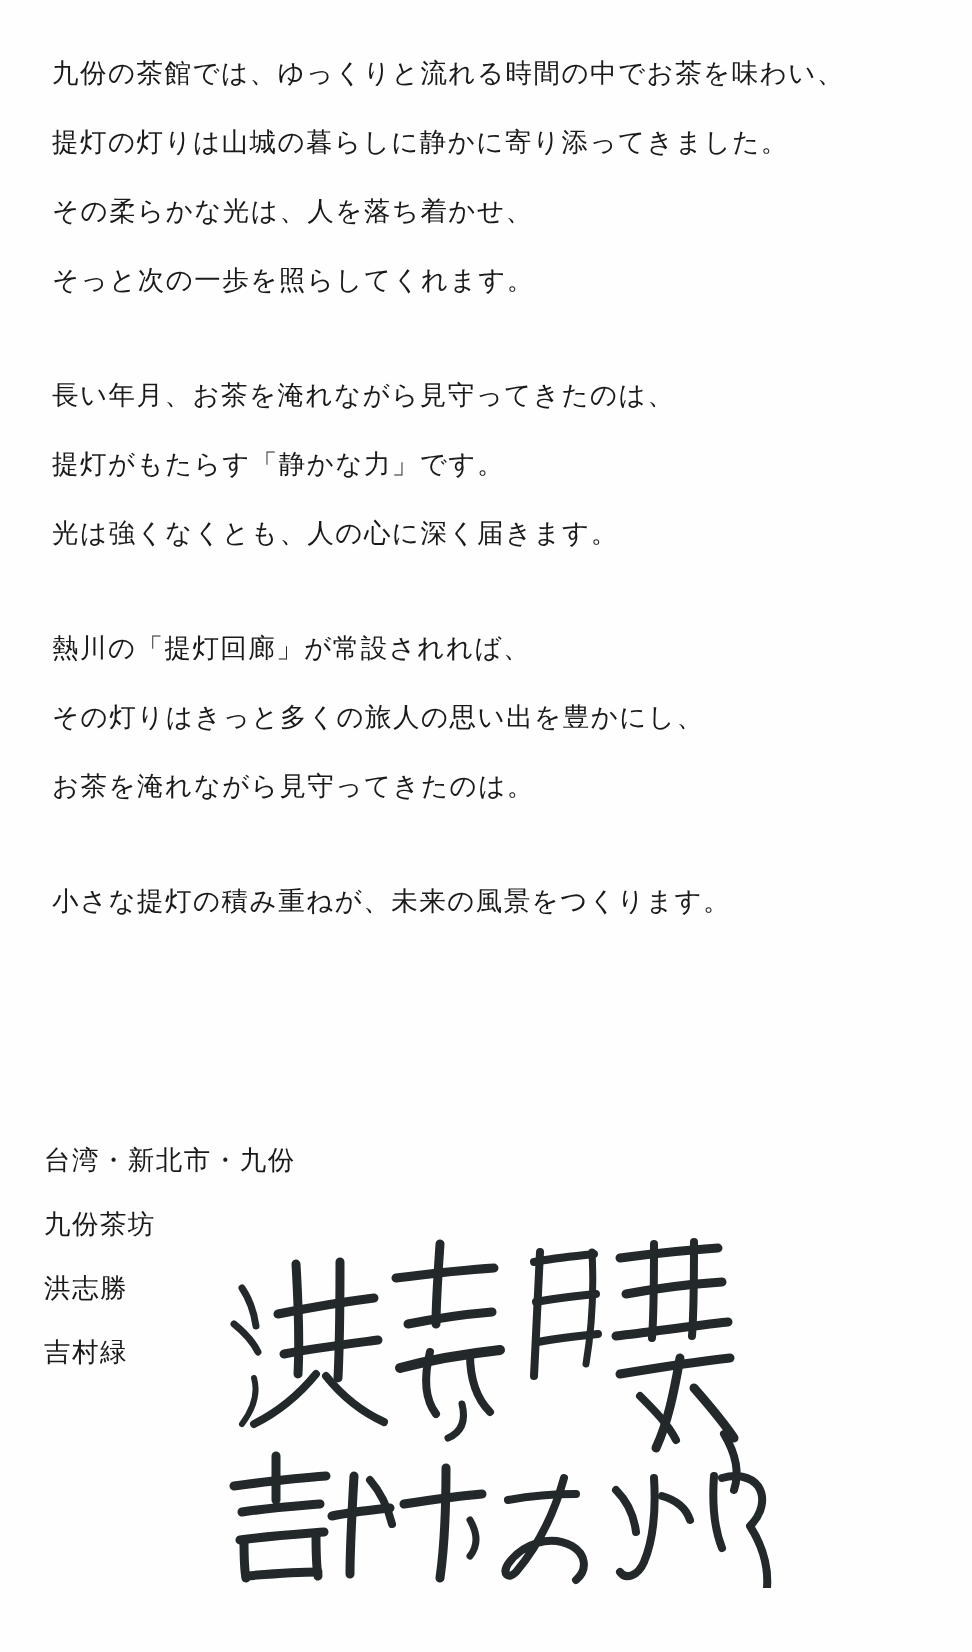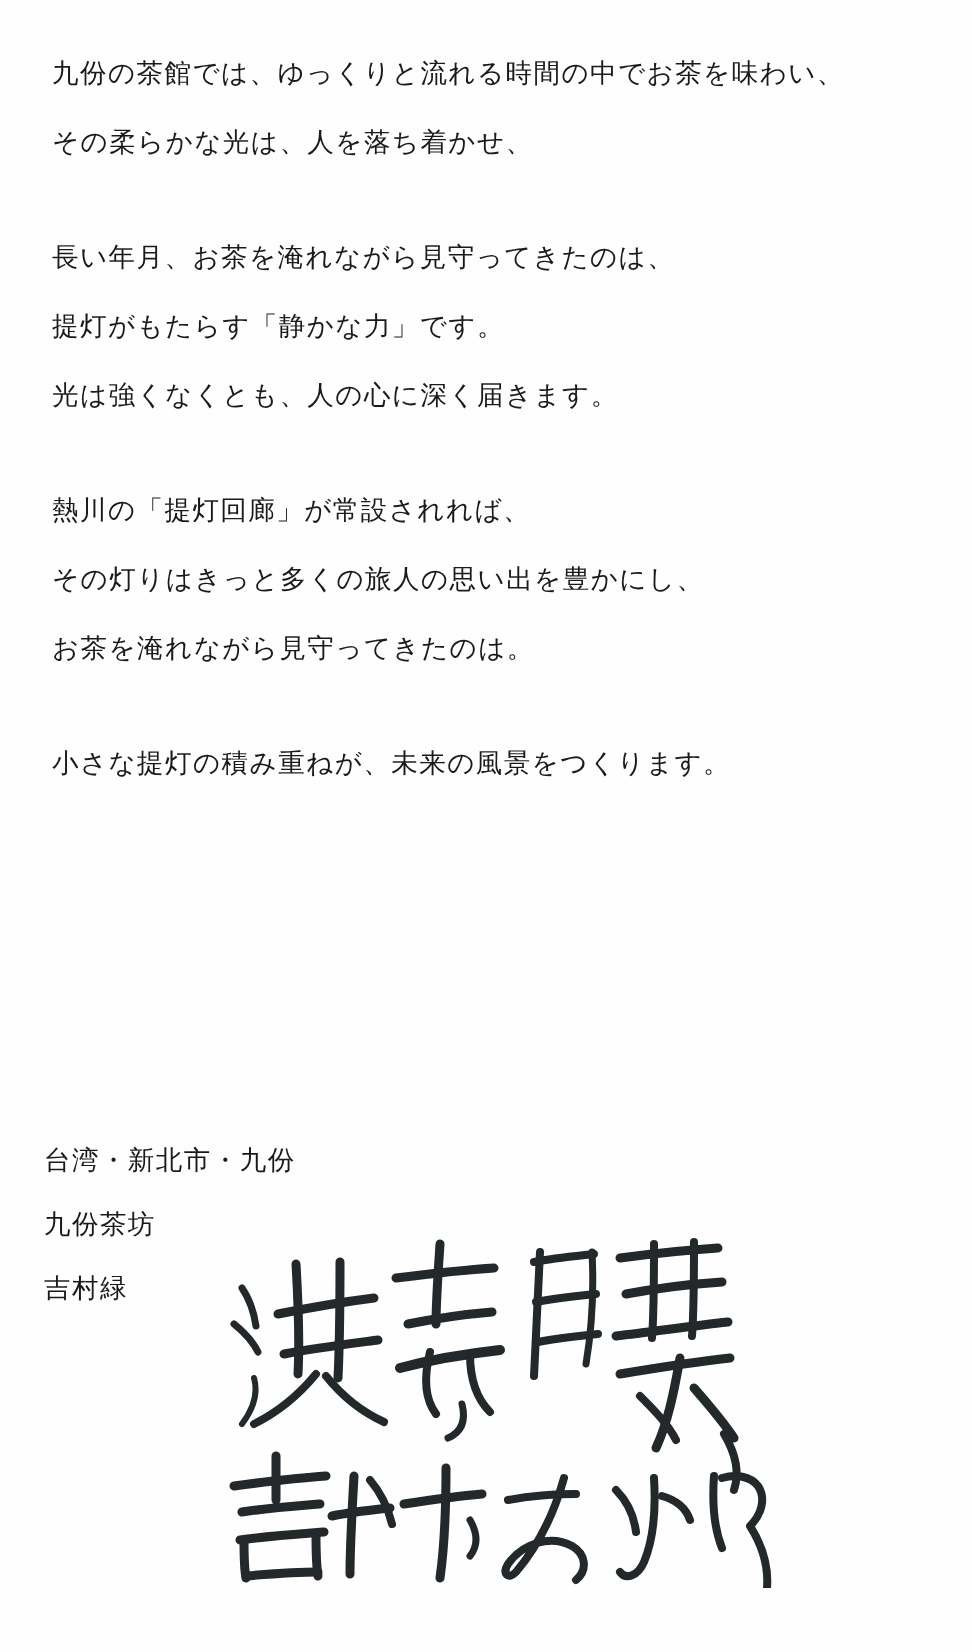--- a/index.html
+++ b/index.html
@@ -84,21 +84,23 @@
 </style>
 </head>
 <body>
 
 <div class="page">
 
   <div class="letter-body">
 
     <div class="para">
       <div class="line">九份の茶館では、ゆっくりと流れる時間の中でお茶を味わい、</div>
+      <div class="line">提灯の灯りは山城の暮らしに静かに寄り添ってきました。</div>
       <div class="line">その柔らかな光は、人を落ち着かせ、</div>
+      <div class="line">そっと次の一歩を照らしてくれます。</div>
     </div>
 
     <div class="para">
       <div class="line">長い年月、お茶を淹れながら見守ってきたのは、</div>
       <div class="line">提灯がもたらす「静かな力」です。</div>
       <div class="line">光は強くなくとも、人の心に深く届きます。</div>
     </div>
 
     <div class="para">
       <div class="line">熱川の「提灯回廊」が常設されれば、</div>
@@ -110,20 +112,21 @@
       <div class="line">小さな提灯の積み重ねが、未来の風景をつくります。</div>
     </div>
 
   </div>
 
   <div class="signature-block">
 
     <div class="sig-names">
       <div class="line">台湾・新北市・九份</div>
       <div class="line">九份茶坊</div>
+      <div class="line">洪志勝</div>
       <div class="line">吉村緑</div>
     </div>
 
     <div class="handwriting">
       <svg viewBox="0 0 560 360" xmlns="http://www.w3.org/2000/svg" aria-hidden="true">
         <g>
 
           <path class="hw-stroke" stroke-width="7" d="M18,60 C26,72 30,84 32,98"></path>
           <path class="hw-stroke" stroke-width="7" d="M10,96 C20,104 28,112 34,124"></path>
           <path class="hw-stroke" stroke-width="6" d="M30,150 C34,164 30,180 18,196"></path>

